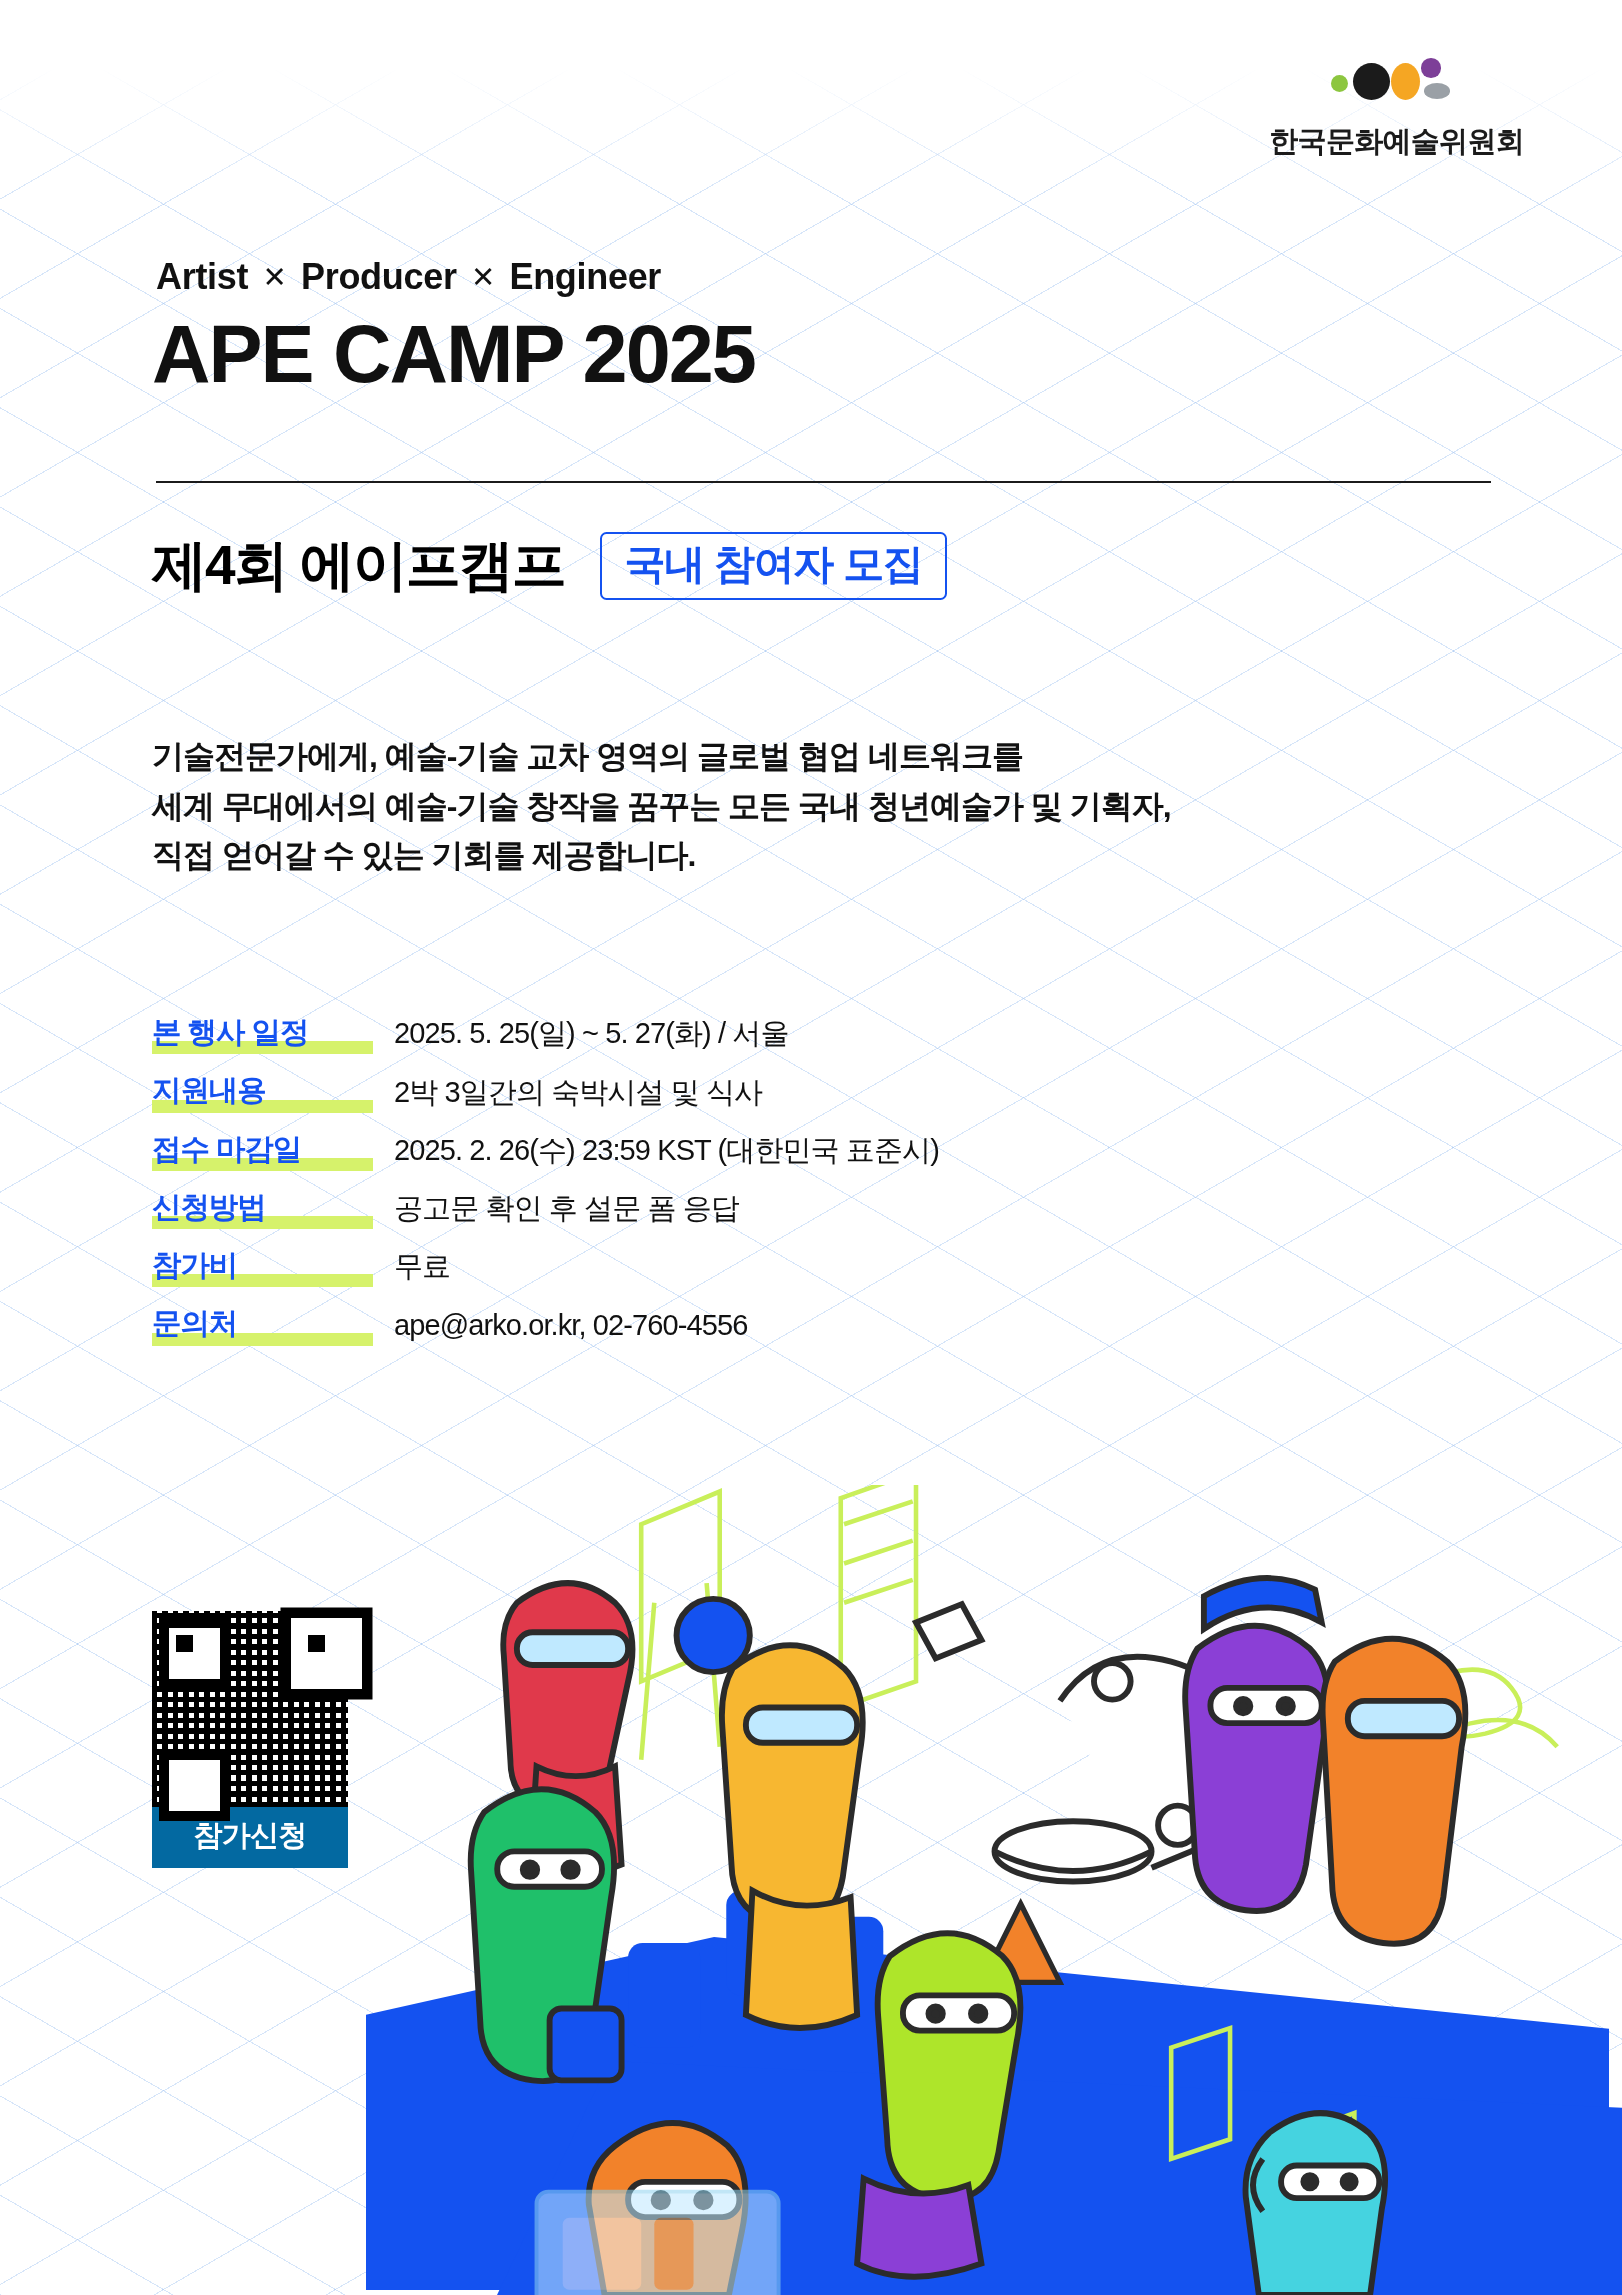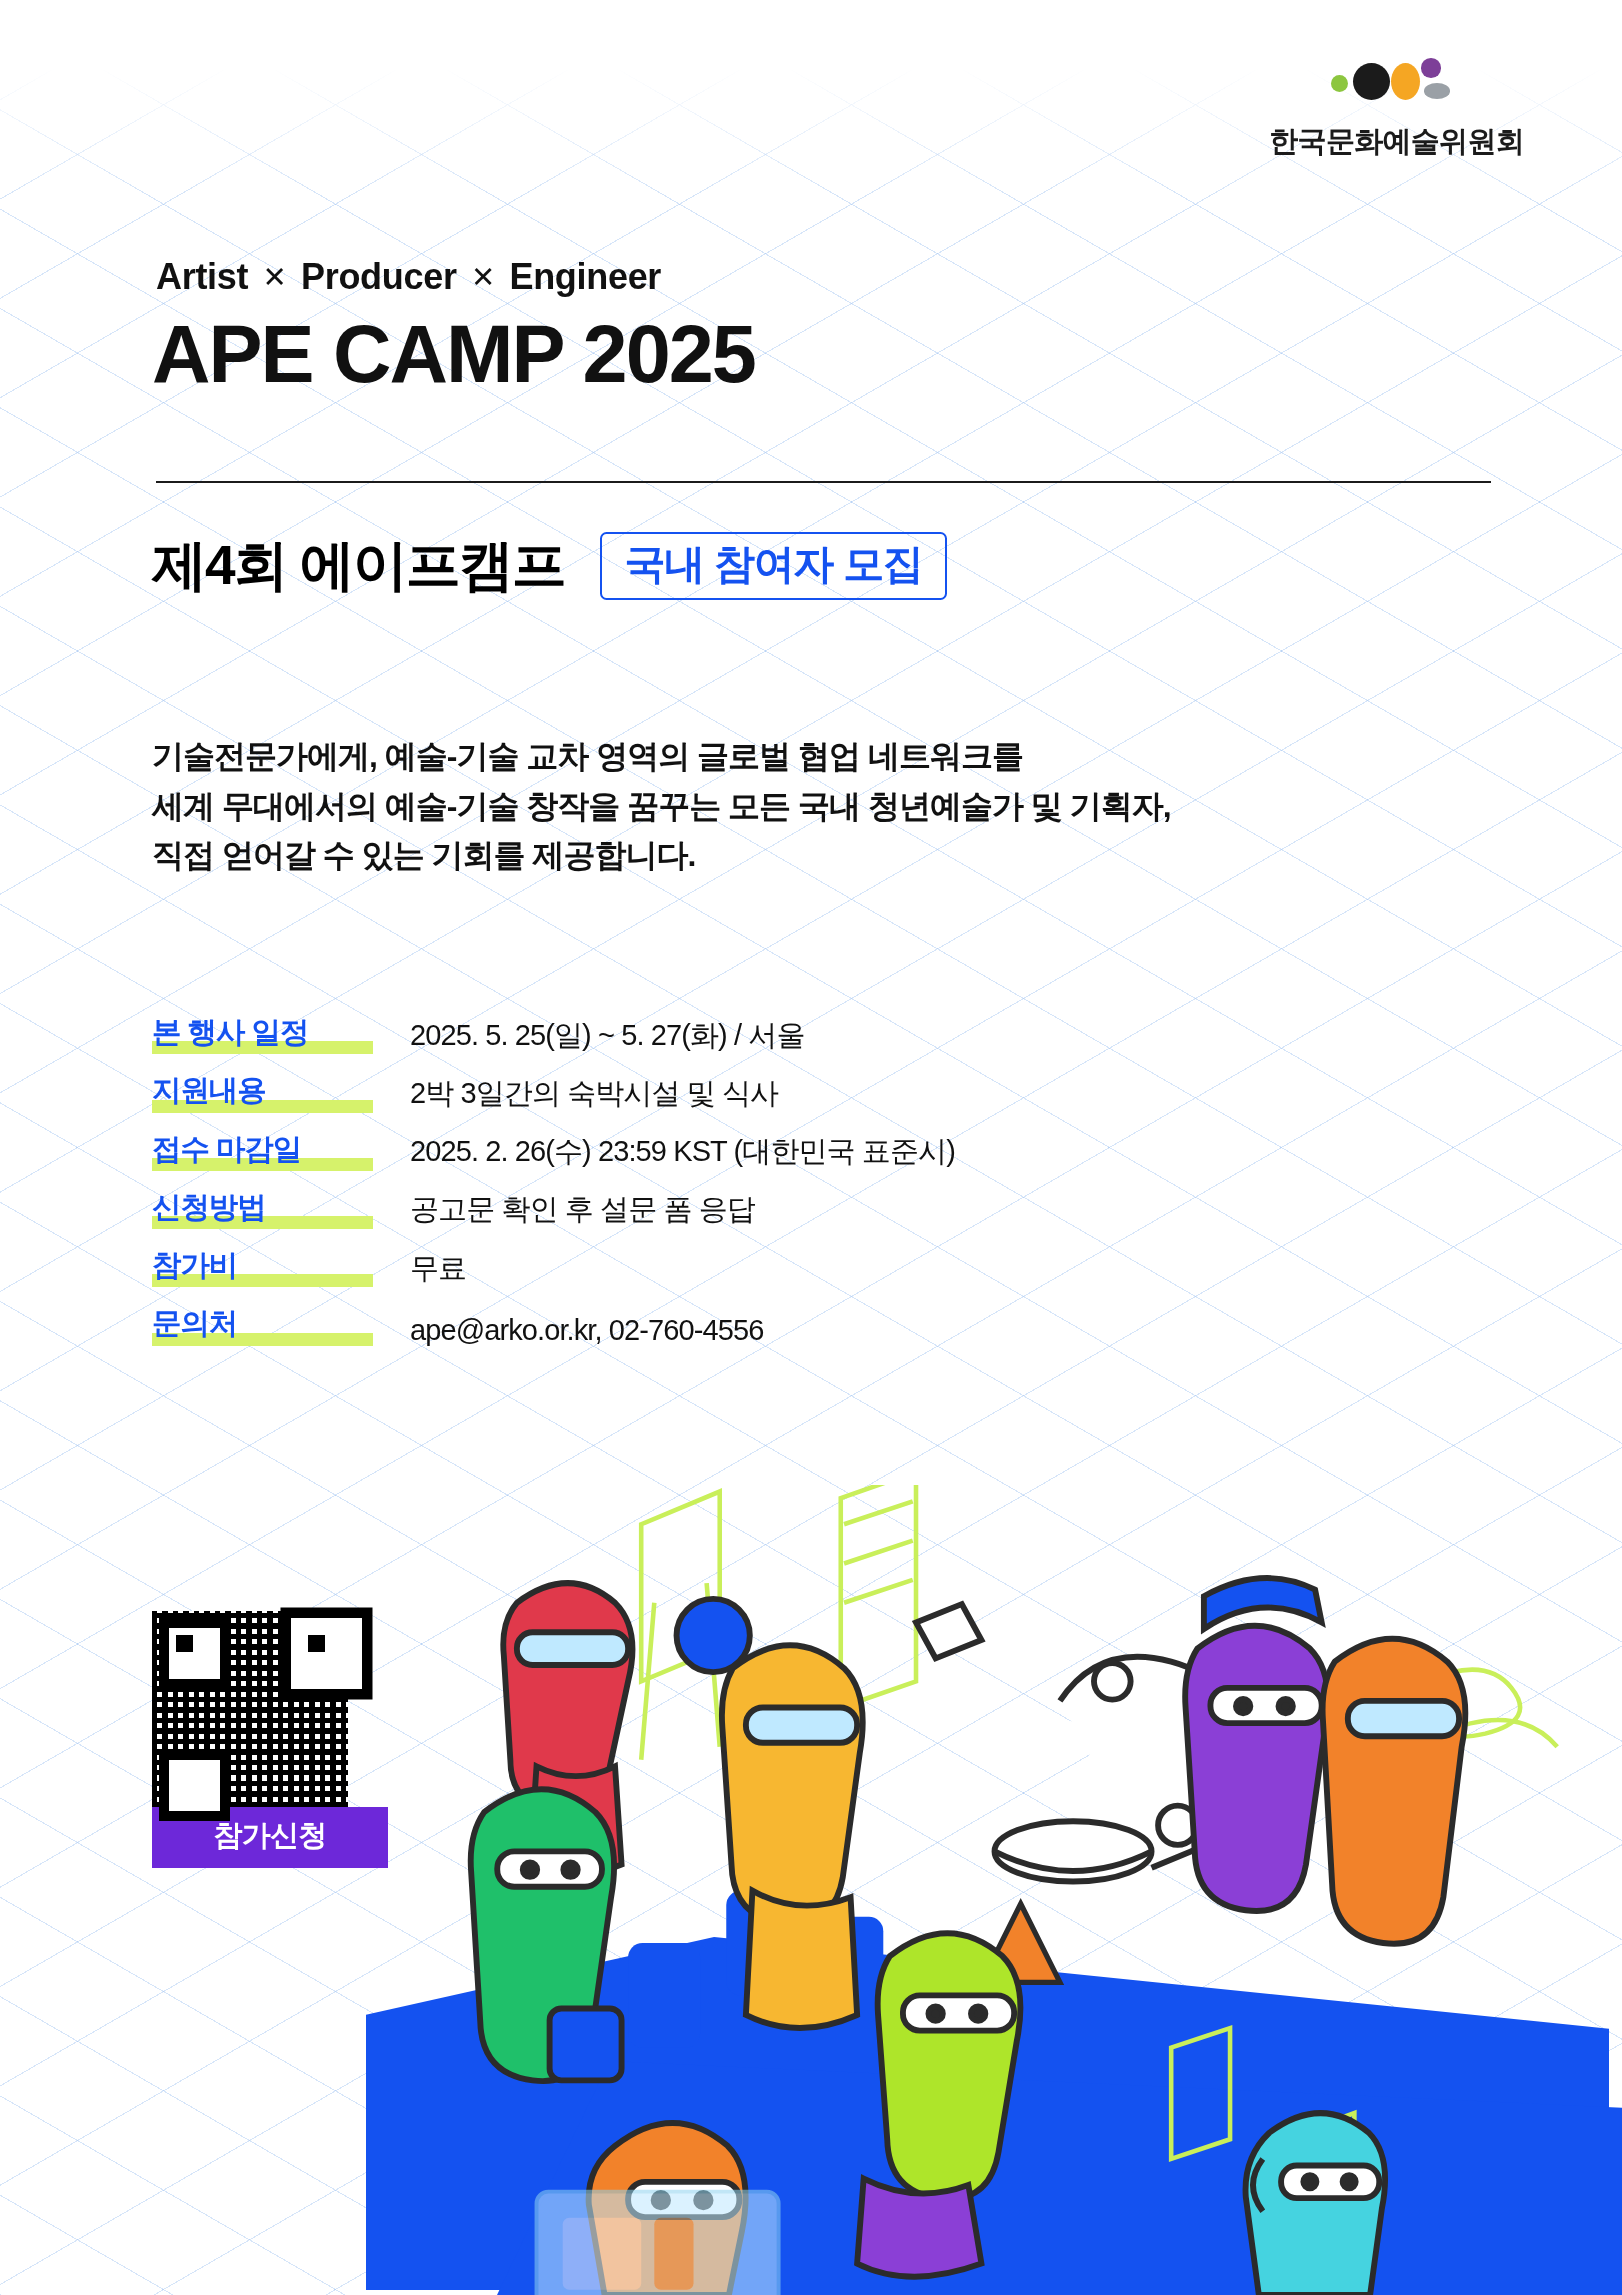--- a/index.html
+++ b/index.html
@@ -71,21 +71,21 @@
 
   .lead{
     position:absolute;left:152px;top:732px;width:1283px;
     font-size:32px;font-weight:700;color:#111;line-height:1.55;letter-spacing:-1px;
   }
 
   
   .info{
     position:absolute;left:152px;top:1013px;
   }
-  .info-row{display:flex;align-items:flex-end;margin-bottom:15.7px;gap:16px;}
+  .info-row{display:flex;align-items:center;margin-bottom:15.7px;}
   .info-label{
     width:242px;font-size:29.4px;font-weight:800;color:#1452f0;letter-spacing:-1px;
     position:relative;padding-bottom:2.6px;
   }
   .info-label span{position:relative;z-index:2;}
   .info-label::after{
     content:"";position:absolute;left:0;bottom:1.3px;width:221px;height:13px;
     background:#d6f26b;z-index:1;
   }
   .info-value{
@@ -105,21 +105,21 @@
     position:relative;
   }
   .qr-code::before,.qr-code::after{
     content:"";position:absolute;width:51px;height:51px;border:10.5px solid #000;background:#fff;
   }
   .qr-code::before{left:6.5px;top:6.5px;box-shadow: 132px 0 0 0 #fff, 132px 0 0 10.5px #000;}
   .qr-code::after{left:6.5px;top:139px;}
   .qr-inner{position:absolute;left:23.6px;top:23.6px;width:17px;height:17px;background:#000;
     box-shadow:132px 0 0 0 #000, 0 132px 0 0 #000;}
   .qr-cta{
-    width:236px;background:#6d28d9;color:#fff;text-align:center;
+    width:196px;background:#0369a1;color:#fff;text-align:center;
     font-size:29px;font-weight:800;letter-spacing:-0.7px;padding:9.2px 0 11.8px;
   }
 
   
   .stage{position:absolute;left:0;top:1485px;width:1622px;height:810px;z-index:3;}
   .floor{
     position:absolute;left:366px;top:452px;width:1243px;height:353px;
     background:#1452f0;
     clip-path:polygon(28% 0%, 100% 26%, 100% 100%, 0% 100%, 0% 22%);
   }

